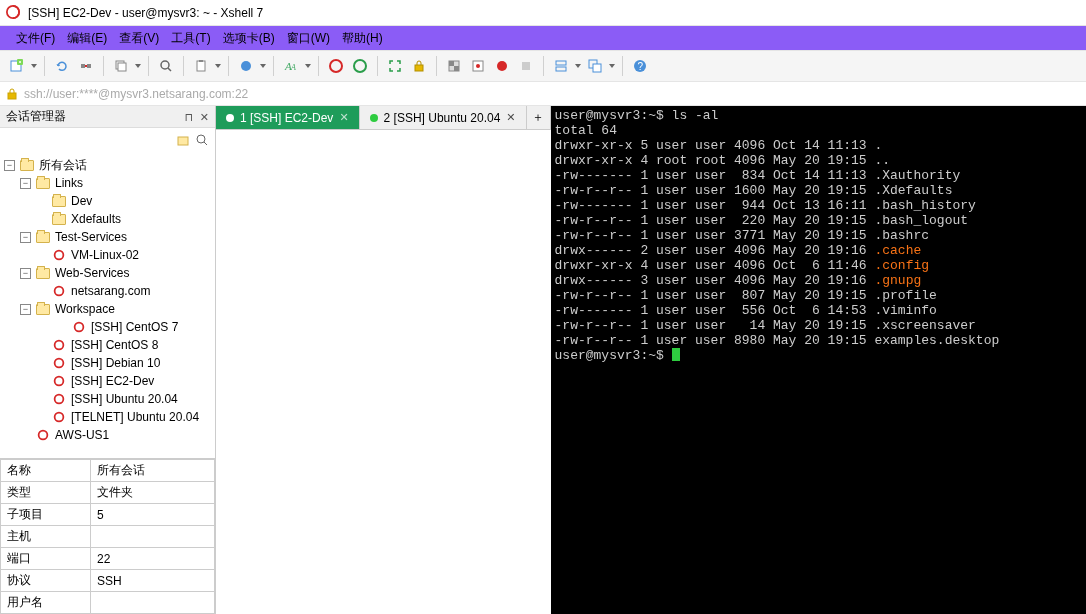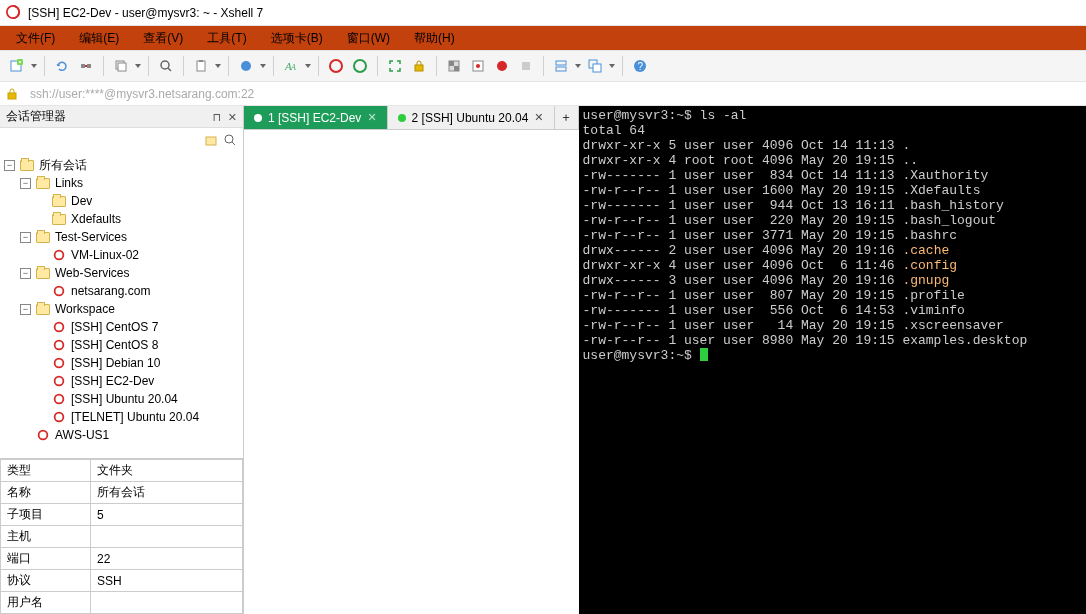--- a/index.html
+++ b/index.html
@@ -1,28 +1,28 @@
 <!DOCTYPE html>
 <html><head>
 <meta charset="utf-8">
 <style>
 * { box-sizing: border-box; margin: 0; padding: 0; }
 body { font-family: "Microsoft YaHei", "Segoe UI", Tahoma, sans-serif; font-size: 12px; background: #fff; width: 1086px; height: 614px; overflow: hidden; }
 .titlebar { height: 26px; background: #fff; border-bottom: 1px solid #e5e5e5; display: flex; align-items: center; padding: 0 6px; }
 .titlebar-icon { width: 16px; height: 16px; margin-right: 6px; }
 .titlebar-text { font-size: 12px; color: #000; }
-.menubar { height: 24px; background: #c2410c; display: flex; align-items: center; padding: 0 10px; gap: 12px; }
+.menubar { height: 24px; background: #8b5cf6; display: flex; align-items: center; padding: 0 10px; gap: 0; }
 .menu-item { padding: 2px 6px; cursor: default; }
 .toolbar { height: 32px; background: #f5f5f5; border-top: 1px solid #e5e5e5; border-bottom: 1px solid #e5e5e5; display: flex; align-items: center; padding: 0 6px; gap: 2px; }
 .tb-btn { width: 22px; height: 22px; display: flex; align-items: center; justify-content: center; border-radius: 2px; }
 .tb-sep { width: 1px; height: 20px; background: #d0d0d0; margin: 0 4px; }
 .tb-drop { width: 8px; display:flex; align-items:center; justify-content:center; }
-.addressbar { height: 24px; background: #fff; border-bottom: 1px solid #e5e5e5; display: flex; align-items: center; padding: 0 6px; color: #aaa; gap: 12px; }
+.addressbar { height: 24px; background: #fff; border-bottom: 1px solid #e5e5e5; display: flex; align-items: center; padding: 0 6px; color: #aaa; gap: 6px; }
 .main { display: flex; height: calc(614px - 26px - 24px - 32px - 24px); }
-.sidebar { width: 244px; border-right: 1px solid #ccc; display: flex; flex-direction: column; background: #fff; }
+.sidebar { width: 216px; border-right: 1px solid #ccc; display: flex; flex-direction: column; background: #fff; }
 .sidebar-header { height: 22px; background: #f0f0f0; border-bottom: 1px solid #ddd; display: flex; align-items: center; justify-content: space-between; padding: 0 6px; font-size: 12px; }
 .sidebar-tools { height: 24px; display: flex; align-items: center; justify-content: flex-end; gap: 4px; padding: 0 6px; }
 .tree { flex: 1; overflow: auto; padding: 4px 0; }
 .tree-node { display: flex; align-items: center; height: 18px; padding-right: 4px; cursor: default; white-space: nowrap; }
 .exp { width: 11px; height: 11px; border: 1px solid #888; display: inline-flex; align-items: center; justify-content: center; font-size: 9px; line-height: 1; color: #555; margin-right: 2px; background: #fff; }
 .exp.blank { border: none; }
 .node-icon { width: 16px; height: 16px; margin: 0 4px 0 2px; display: inline-flex; align-items: center; justify-content: center; }
 .folder { width: 14px; height: 11px; background: #ffe9a3; border: 1px solid #d4b24c; border-radius: 1px; position: relative; }
 .folder:before { content: ""; position: absolute; top: -3px; left: 0; width: 6px; height: 3px; background: #ffe9a3; border: 1px solid #d4b24c; border-bottom: none; border-radius: 1px 1px 0 0; }
 .xshell-swirl { width: 14px; height: 14px; }
@@ -32,21 +32,21 @@
 .props td:first-child { width: 90px; background: #fff; }
 .content { flex: 1; display: flex; flex-direction: row; background: #fff; }
 .tabstrip { height: 24px; background: #f0f0f0; border-bottom: 1px solid #ccc; display: flex; }
 .tab { display: flex; align-items: center; padding: 0 10px; gap: 6px; border-right: 1px solid #ccc; cursor: default; font-size: 12px; }
 .tab.active { background: #1e9c5a; color: #fff; }
 .tab .bullet { width: 8px; height: 8px; border-radius: 50%; }
 .tab-close { font-size: 11px; opacity: .7; }
 .tab-add { width: 24px; display: flex; align-items: center; justify-content: center; border-right: 1px solid #ccc; }
 .terminal { flex: 1; background: #000; color: #ccc; font-family: "Consolas", "Courier New", monospace; font-size: 13px; line-height: 15px; padding: 2px 4px; overflow: hidden; white-space: pre; }
 .prompt-user { color: #ccc; }
-.dir-highlight { color: #fdba74; }
+.dir-highlight { color: #f97316; }
 .cursor-block { display: inline-block; width: 8px; height: 13px; background: #2ecc40; vertical-align: -2px; }
 .pin-icon, .x-icon { font-size: 11px; color: #555; }
 svg { display: block; }
 </style>
 </head>
 <body>
 
 <div class="titlebar">
   <span class="titlebar-icon">
     <svg class="xshell-swirl" viewBox="0 0 16 16">
@@ -322,21 +322,21 @@
           </span>
         <span>netsarang.com</span>
       </div>
       <div class="tree-node" style="padding-left:20px">
         <span class="exp">−</span>
         <span class="node-icon">
             <span class="folder"></span>
           </span>
         <span>Workspace</span>
       </div>
-      <div class="tree-node" style="padding-left:36px">
+      <div class="tree-node" style="padding-left:56px">
         <span class="exp blank"></span>
         <span class="node-icon">
             <svg class="xshell-swirl" viewBox="0 0 16 16">
               <circle cx="8" cy="8" r="5" fill="none" stroke="#d62828" stroke-width="2"></circle>
             </svg>
           </span>
         <span>[SSH] CentOS 7</span>
       </div>
       <div class="tree-node" style="padding-left:36px">
         <span class="exp blank"></span>
@@ -391,26 +391,26 @@
             </svg>
           </span>
         <span>AWS-US1</span>
       </div>
     </div>
 
     <div class="props">
       <table>
         <tbody>
             <tr>
+              <td>名称</td>
+              <td>所有会话</td>
+            </tr>
+        <tr>
               <td>类型</td>
               <td>文件夹</td>
-            </tr>
-        <tr>
-              <td>名称</td>
-              <td>所有会话</td>
             </tr>
         <tr>
               <td>子项目</td>
               <td>5</td>
             </tr>
         <tr>
               <td>主机</td>
               <td></td>
             </tr>
         <tr>

